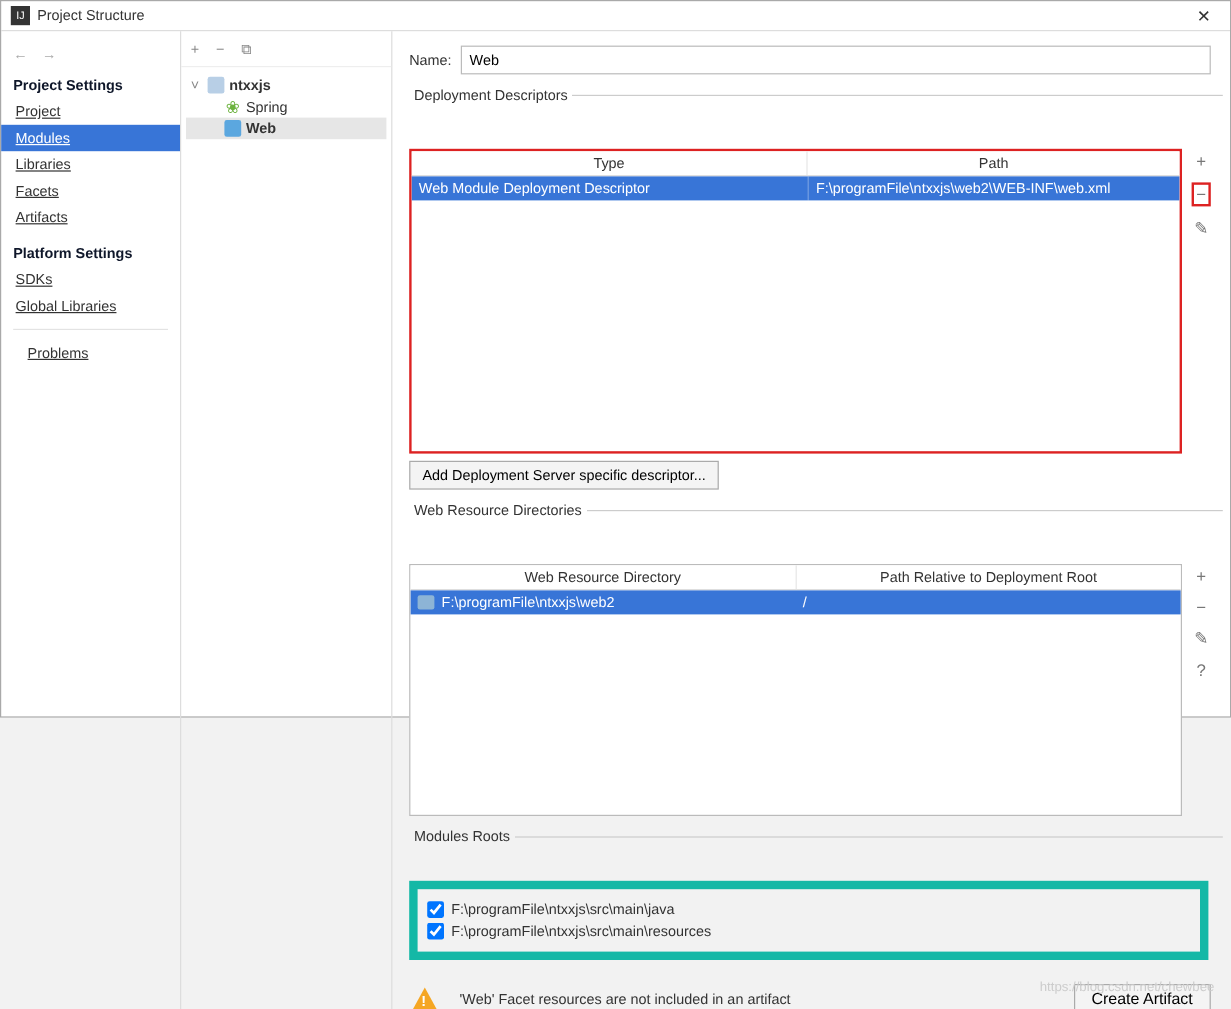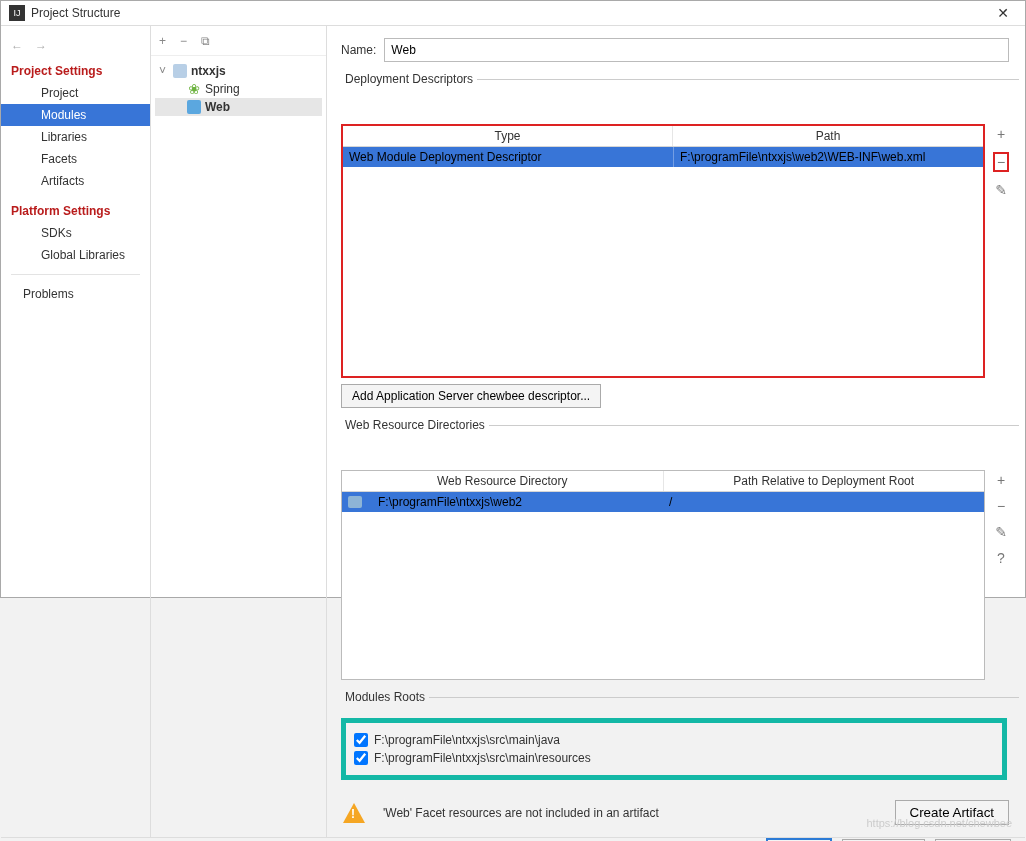--- a/index.html
+++ b/index.html
@@ -13,22 +13,22 @@
     overflow: hidden;
   }
   .window { background: #fff; border: 1px solid #a9a9a9; height: 598px; display: flex; flex-direction: column; }
   .titlebar { height: 30px; display: flex; align-items: center; padding: 0 8px; border-bottom: 1px solid #ddd; }
   .titlebar .appicon { width: 16px; height: 16px; background: #333; color: #fff; font-size: 9px; display: inline-flex; align-items: center; justify-content: center; margin-right: 6px; }
   .titlebar .title { flex: 1; font-size: 12px; }
   .titlebar .close { font-size: 14px; padding: 4px 8px; cursor: pointer; }
   .body { flex: 1; display: flex; }
   .sidebar { width: 150px; border-right: 1px solid #ddd; padding-top: 12px; }
   .nav-arrows { padding: 0 10px 8px; color: #aaa; display: flex; gap: 12px; }
-  .side-head { font-weight: bold; color: #b91c1c; padding: 4px 10px; }
-  .side-item { padding: 4px 10px 4px 40px; cursor: pointer; }
+  .side-head { font-weight: bold; color: #0f172a; padding: 4px 10px; }
+  .side-item { padding: 4px 10px 4px 12px; cursor: pointer; text-decoration: underline; }
   .side-item.selected { background: #3875d7; color: #fff; }
   .side-divider { border-top: 1px solid #e3e3e3; margin: 8px 10px; }
   .treecol { width: 176px; border-right: 1px solid #ddd; }
   .tree-toolbar { height: 30px; display: flex; align-items: center; gap: 14px; padding: 0 8px; color: #888; border-bottom: 1px solid #eee; }
   .tree { padding: 6px 4px; }
   .tree-row { display: flex; align-items: center; gap: 4px; padding: 2px 4px; cursor: pointer; }
   .tree-chevron { width: 10px; color: #888; }
   .tree-icon { width: 14px; height: 14px; display: inline-flex; align-items: center; justify-content: center; }
   .folder-icon { background: #b8cfe6; border-radius: 2px; }
   .spring-icon { color: #6db33f; font-size: 14px; }
@@ -42,32 +42,32 @@
   fieldset { border: 1px solid #ccc; border-left: none; border-right: none; border-bottom: none; padding: 10px 0 0 0; margin-right: 2px; }
   legend { padding: 0 4px; color: #333; font-size: 12px; }
   .table-wrap { display: flex; margin-top: 28px; }
   .table { flex: 1; border: 1px solid #bbb; background: #fff; height: 254px; overflow: hidden; }
   .table.dd { border: 2px solid #d22; }
   .th-row { display: flex; border-bottom: 1px solid #d6d6d6; background: #fff; }
   .th, .td { padding: 3px 6px; font-size: 12px; }
   .th { text-align: center; flex: 1; border-right: 1px solid #e6e6e6; }
   .th:last-child { border-right: none; }
   .tr { display: flex; }
-  .tr.sel { background: #3875d7; color: #000000; }
+  .tr.sel { background: #3875d7; color: #ffffff; }
   .td.type { width: 330px; }
   .td.path { flex: 1; border-left: 1px solid rgba(255,255,255,0.3); }
   .side-btns { width: 24px; display: flex; flex-direction: column; align-items: center; gap: 10px; padding-top: 2px; color: #777; margin-left: 4px; margin-right: 6px; }
   .side-btns .btn { cursor: pointer; font-size: 14px; }
   .side-btns .btn.outlined { border: 2px solid #d22; padding: 0 2px; }
   .appserver-btn { margin-top: 6px; border: 1px solid #aaa; background: #f4f4f4; padding: 4px 10px; font-size: 12px; cursor: pointer; }
   .wr-table { height: 210px; }
   .wr-row .td { flex: 1; }
-  .wr-row .td.icon-td { display: flex; align-items: center; gap: 16px; }
+  .wr-row .td.icon-td { display: flex; align-items: center; gap: 6px; }
   .mini-folder { width: 14px; height: 12px; background: #8db4d6; border-radius: 2px; display: inline-block; }
-  .source-roots .checks { border: 5px solid #14b8a6; padding: 8px; margin-top: 4px; margin-right: 12px; }
+  .source-roots .checks { border: 7px solid #14b8a6; padding: 8px; margin-top: 20px; margin-right: 12px; }
   .check-row { display: flex; align-items: center; gap: 6px; padding: 2px 0; }
   .check-row input { width: 14px; height: 14px; }
   .warn-row { display: flex; align-items: center; gap: 18px; margin: 10px 12px 0 2px; }
   .warn-icon { width: 0; height: 0; border-left: 11px solid transparent; border-right: 11px solid transparent; border-bottom: 20px solid #f5a623; position: relative; }
   .warn-icon::after { content: "!"; position: absolute; left: -3px; top: 4px; color: #fff; font-weight: bold; font-size: 12px; }
   .create-artifact { margin-left: auto; border: 1px solid #aaa; background: #f4f4f4; padding: 4px 14px; cursor: pointer; }
   .footer { height: 48px; border-top: 1px solid #ddd; display: flex; align-items: center; padding: 0 14px; gap: 10px; }
   .help-icon { width: 18px; height: 18px; border-radius: 50%; background: #2c7bd6; color: #fff; display: flex; align-items: center; justify-content: center; font-size: 12px; font-weight: bold; cursor: pointer; }
   .footer .spacer { flex: 1; }
   .footer button { padding: 4px 22px; border: 1px solid #aaa; background: #f4f4f4; cursor: pointer; font-size: 12px; text-decoration: underline; }
@@ -145,21 +145,21 @@
               <div class="td type">Web Module Deployment Descriptor</div>
               <div class="td path">F:\programFile\ntxxjs\web2\WEB-INF\web.xml</div>
             </div>
           </div>
           <div class="side-btns">
             <span class="btn">+</span>
             <span class="btn outlined">−</span>
             <span class="btn">✎</span>
           </div>
         </div>
-        <button class="appserver-btn">Add Application Server chewbee descriptor...</button>
+        <button class="appserver-btn">Add Deployment Server specific descriptor...</button>
       </fieldset>
 
       <fieldset>
         <legend>Web Resource Directories</legend>
         <div class="table-wrap">
           <div class="table wr-table">
             <div class="th-row">
               <div class="th">Web Resource Directory</div>
               <div class="th">Path Relative to Deployment Root</div>
             </div>

